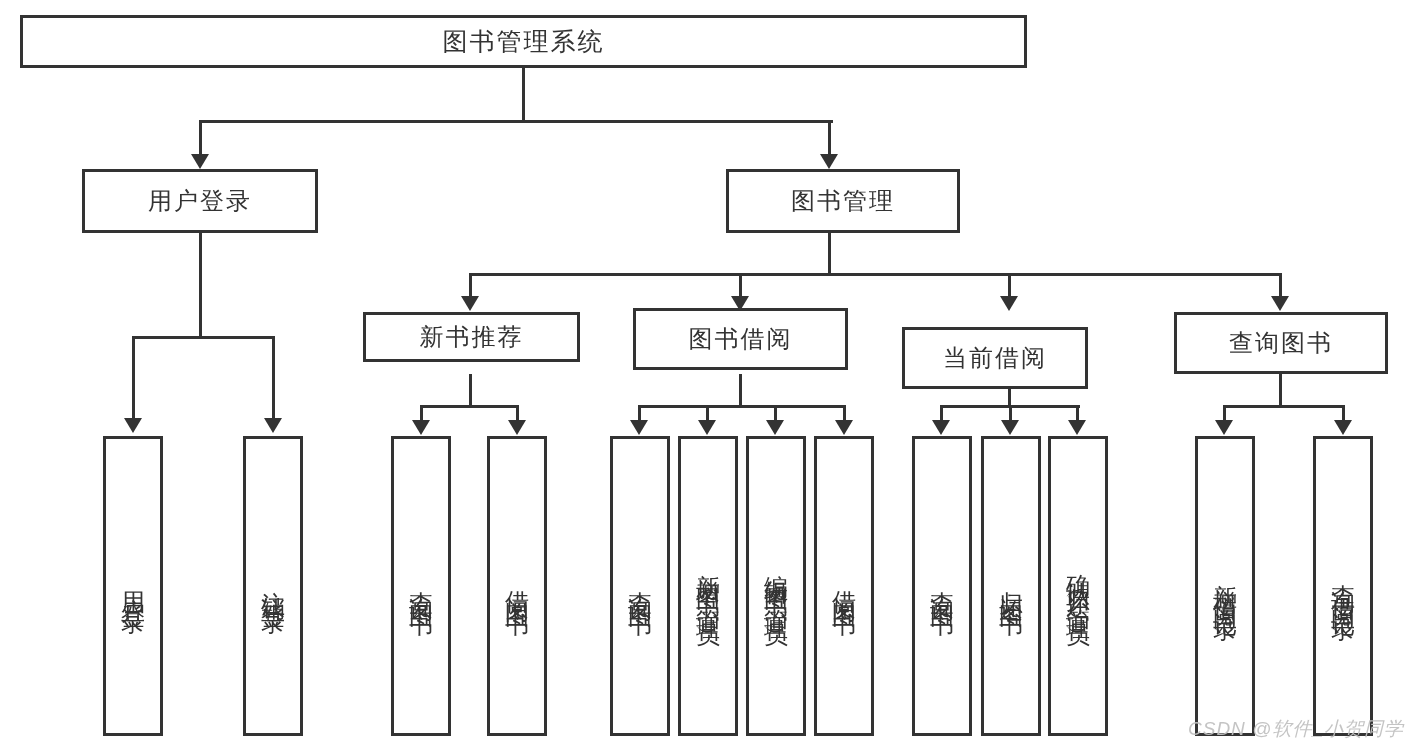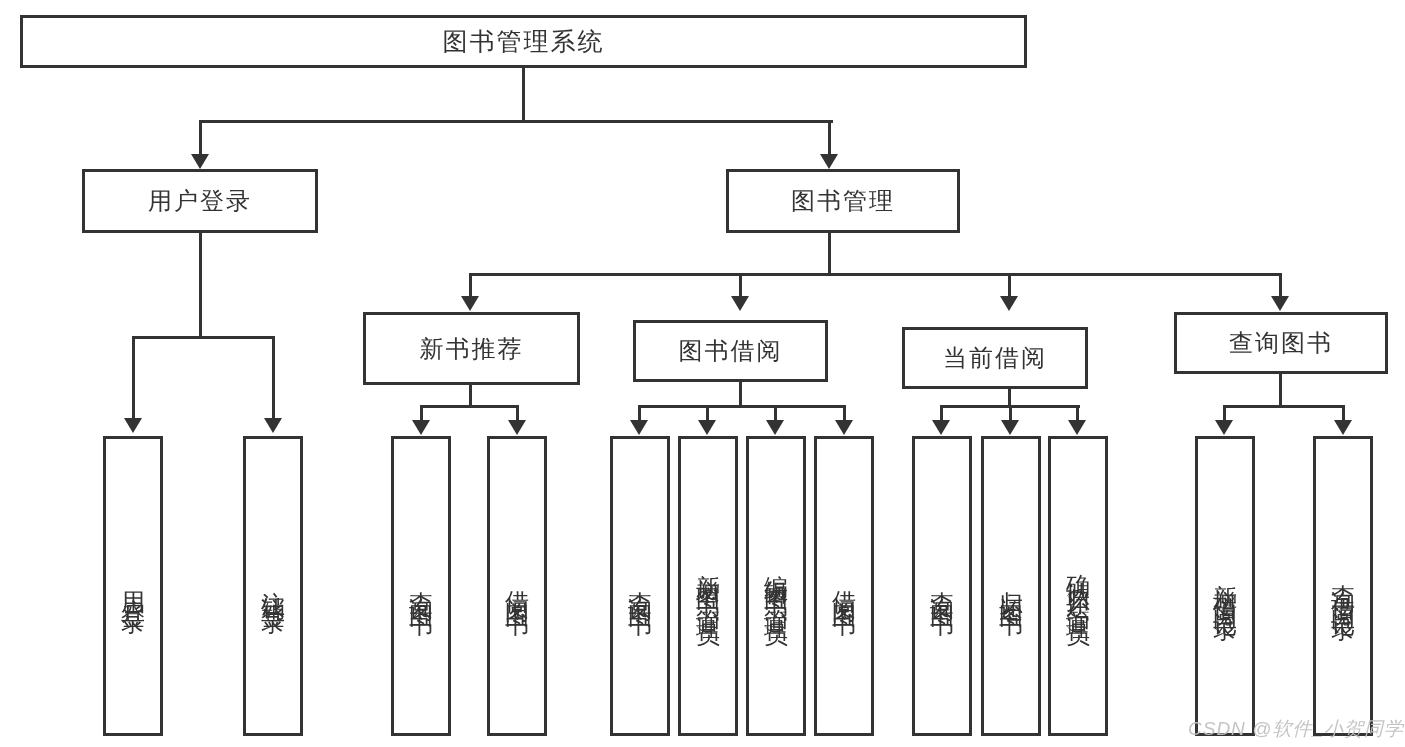--- a/index.html
+++ b/index.html
@@ -62,24 +62,24 @@
   <div class="hl" style="left:469px;top:273px;width:813px;height:3px;"></div>
   <div class="vl" style="left:469px;top:273px;width:3px;height:25px;"></div>
   <div class="ah" style="left:461px;top:296px;"></div>
   <div class="vl" style="left:739px;top:273px;width:3px;height:25px;"></div>
   <div class="ah" style="left:731px;top:296px;"></div>
   <div class="vl" style="left:1008px;top:273px;width:3px;height:25px;"></div>
   <div class="ah" style="left:1000px;top:296px;"></div>
   <div class="vl" style="left:1279px;top:273px;width:3px;height:25px;"></div>
   <div class="ah" style="left:1271px;top:296px;"></div>
 
-  <div class="box" style="left:363px;top:312px;width:217px;height:73px;">
+  <div class="box" style="left:363px;top:312px;width:217px;height:50px;">
     <span>新书推荐</span>
   </div>
-  <div class="box" style="left:633px;top:320px;width:195px;height:62px;">
+  <div class="box" style="left:633px;top:308px;width:215px;height:62px;">
     <span>图书借阅</span>
   </div>
   <div class="box" style="left:902px;top:327px;width:186px;height:62px;">
     <span>当前借阅</span>
   </div>
   <div class="box" style="left:1174px;top:312px;width:214px;height:62px;">
     <span>查询图书</span>
   </div>
 
   <div class="vl" style="left:469px;top:374px;width:3px;height:33px;"></div>

